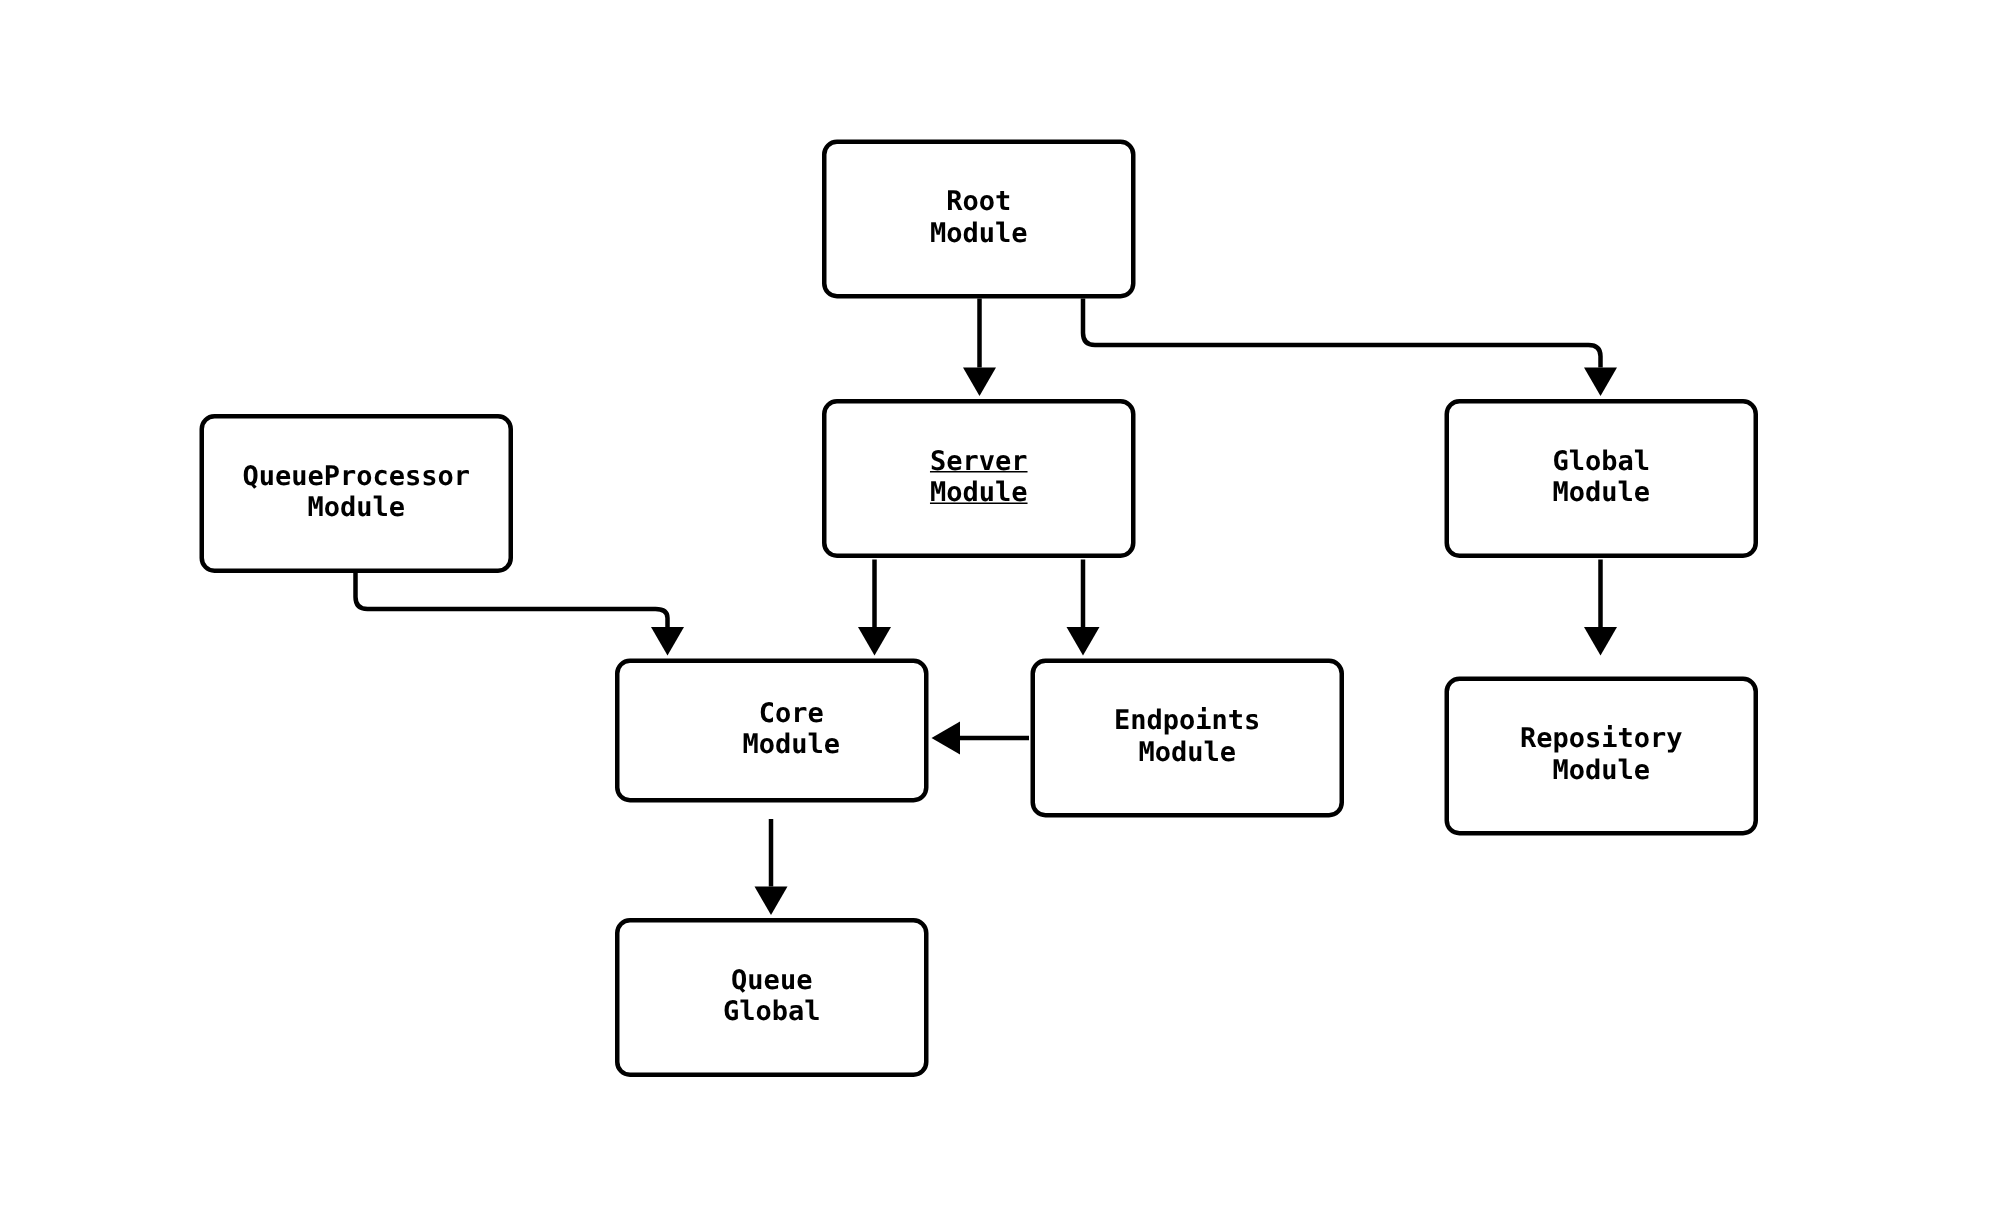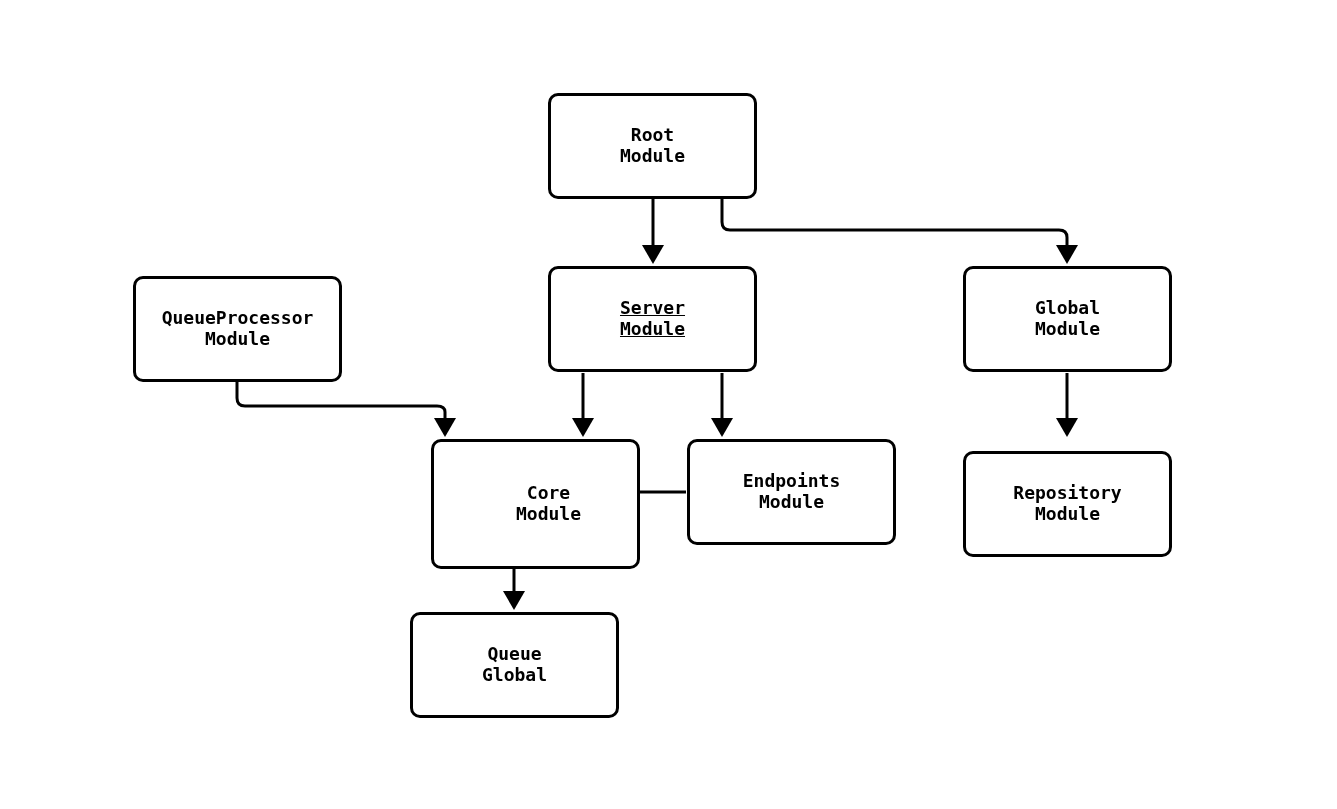--- a/index.html
+++ b/index.html
@@ -89,21 +89,21 @@
 Module</span>
   </div>
   <div class="node" style="left: 548px; top: 266px; width: 209px; height: 106px; text-decoration: underline;">
     <span class="node-label">Server
 Module</span>
   </div>
   <div class="node" style="left: 963px; top: 266px; width: 209px; height: 106px;">
     <span class="node-label">Global
 Module</span>
   </div>
-  <div class="node" style="left: 431px; top: 439px; width: 209px; height: 130px; padding-left: 26px;">
+  <div class="node" style="left: 410px; top: 439px; width: 209px; height: 96px; padding-left: 26px;">
     <span class="node-label">Core
 Module</span>
   </div>
   <div class="node" style="left: 687px; top: 439px; width: 209px; height: 106px; align-items: center;">
     <span class="node-label">Endpoints
 Module</span>
   </div>
   <div class="node" style="left: 963px; top: 439px; width: 209px; height: 106px; margin-top: 12px;">
     <span class="node-label">Repository
 Module</span>

